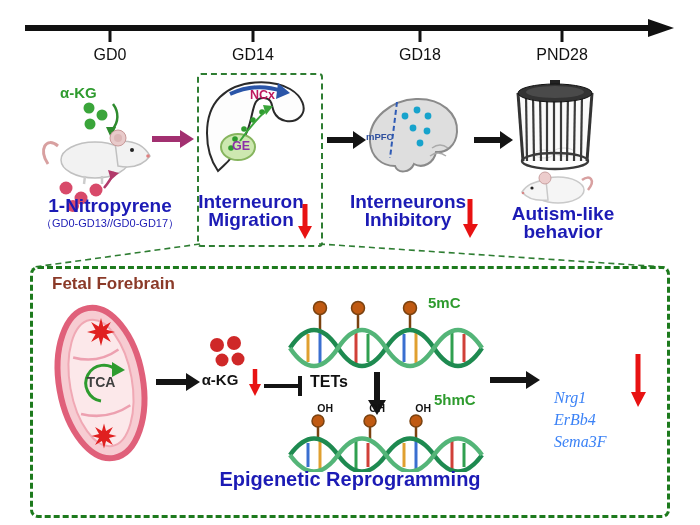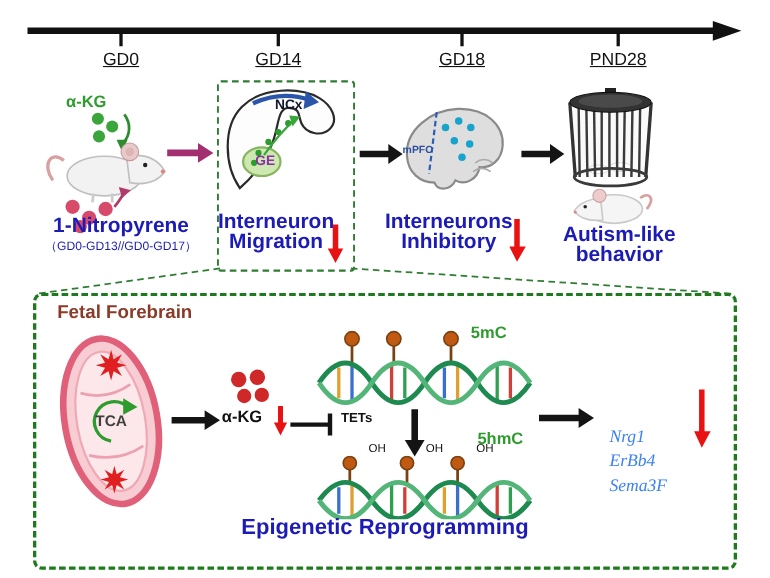--- a/index.html
+++ b/index.html
@@ -1,25 +1,25 @@
 <!DOCTYPE html>
 <html><head>
 <meta charset="utf-8">
 <style>
   html,body{margin:0;padding:0;background:#fff;}
   #canvas{position:relative;width:700px;height:525px;background:#fff;
           font-family:"Liberation Sans",sans-serif;overflow:hidden;color:#111;}
   .abs{position:absolute;}
-  .tick-label{position:absolute;transform:translateX(-50%);font-size:16px;color:#111;text-decoration:underline;}
+  .tick-label{position:absolute;transform:translateX(-50%);font-size:16px;color:#111;}
   .green-label{position:absolute;color:#2e9b2e;font-weight:700;font-size:15px;}
   .cap{position:absolute;font-weight:700;color:#1c1bb5;font-size:19px;line-height:18px;text-align:center;}
   .small-note{position:absolute;color:#1c1bb5;font-size:11px;text-align:center;}
   .region-label{position:absolute;font-weight:700;font-size:12.5px;}
   .gene{position:absolute;font-family:"Liberation Serif",serif;font-style:italic;font-size:16px;color:#3b82f6;margin-top:40px;}
-  .oh{position:absolute;font-size:10.5px;font-weight:400;color:#111;text-align:left;width:30px;margin-left:32px;}
+  .oh{position:absolute;font-size:10.5px;font-weight:700;color:#111;text-align:right;width:30px;}
   .dashed-box{position:absolute;border:2.5px dashed #2e7d32;border-radius:4px;background:#fff;}
   .big-box{position:absolute;border:3.5px dashed #1d7a1d;border-radius:8px;box-sizing:border-box;}
   .mech-label{position:absolute;font-weight:700;font-size:15px;color:#111;}
 </style>
 </head>
 <body>
 
 <div id="canvas">
 
   <svg class="abs" style="left:0;top:16px" width="700" height="32">
@@ -84,21 +84,21 @@
         <circle cx="42" cy="50" r="2.8"></circle>
       <circle cx="51" cy="41" r="2.8"></circle>
         <circle cx="60" cy="33" r="2.8"></circle>
       <circle cx="29" cy="69" r="2.8"></circle>
     </g>
     <path d="M38,62 Q52,42 66,30" fill="none" stroke="#3aa53a" stroke-width="2"></path>
     <polygon points="61,26 71,27 64,36" fill="#3aa53a"></polygon>
     <path d="M28,15 Q54,3 80,12" fill="none" stroke="#2a55a8" stroke-width="4"></path>
     <polygon points="76,4 88,14 74,20" fill="#2a55a8"></polygon>
   </svg>
-  <span class="region-label" style="left:250px;top:88px;color:#0f172a">NCx</span>
+  <span class="region-label" style="left:250px;top:88px;color:#be185d">NCx</span>
   <span class="region-label" style="left:232px;top:139px;color:#8b2fa8">GE</span>
 
   <div class="cap" style="left:197px;top:193px;width:108px">
     <span style="display:block">Interneuron</span>
     <span style="display:block">Migration</span>
   </div>
   <svg class="abs" style="left:297px;top:202px" width="16" height="38">
     <line x1="8" y1="2" x2="8" y2="26" stroke="#e81212" stroke-width="5"></line>
     <polygon points="1,24 15,24 8,37" fill="#e81212"></polygon>
   </svg>
@@ -208,21 +208,21 @@
   <span class="mech-label" style="left:194px;top:371px;width:52px;text-align:center">α-KG</span>
   <svg class="abs" style="left:248px;top:367px" width="14" height="30">
     <line x1="7" y1="2" x2="7" y2="19" stroke="#e81212" stroke-width="4.5"></line>
     <polygon points="1,17 13,17 7,29" fill="#e81212"></polygon>
   </svg>
 
   <svg class="abs" style="left:262px;top:373px" width="46" height="26">
     <line x1="2" y1="13" x2="38" y2="13" stroke="#141414" stroke-width="4"></line>
     <line x1="38" y1="3" x2="38" y2="23" stroke="#141414" stroke-width="4"></line>
   </svg>
-  <span class="mech-label" style="left:310px;top:373px;font-size:12px">TETs</span>
+  <span class="mech-label" style="left:310px;top:373px;font-size:16px">TETs</span>
 
   <svg class="abs" style="left:288px;top:298px" width="196" height="72">
     <g stroke="#7a4210" stroke-width="2.5">
       <line x1="32" y1="16" x2="32" y2="32"></line>
         <line x1="70" y1="16" x2="70" y2="32"></line>
         <line x1="122" y1="16" x2="122" y2="32"></line>
     </g>
     <g fill="#c05a12" stroke="#7a4210" stroke-width="1.5">
       <circle cx="32" cy="10" r="6.5"></circle>
         <circle cx="70" cy="10" r="6.5"></circle>

